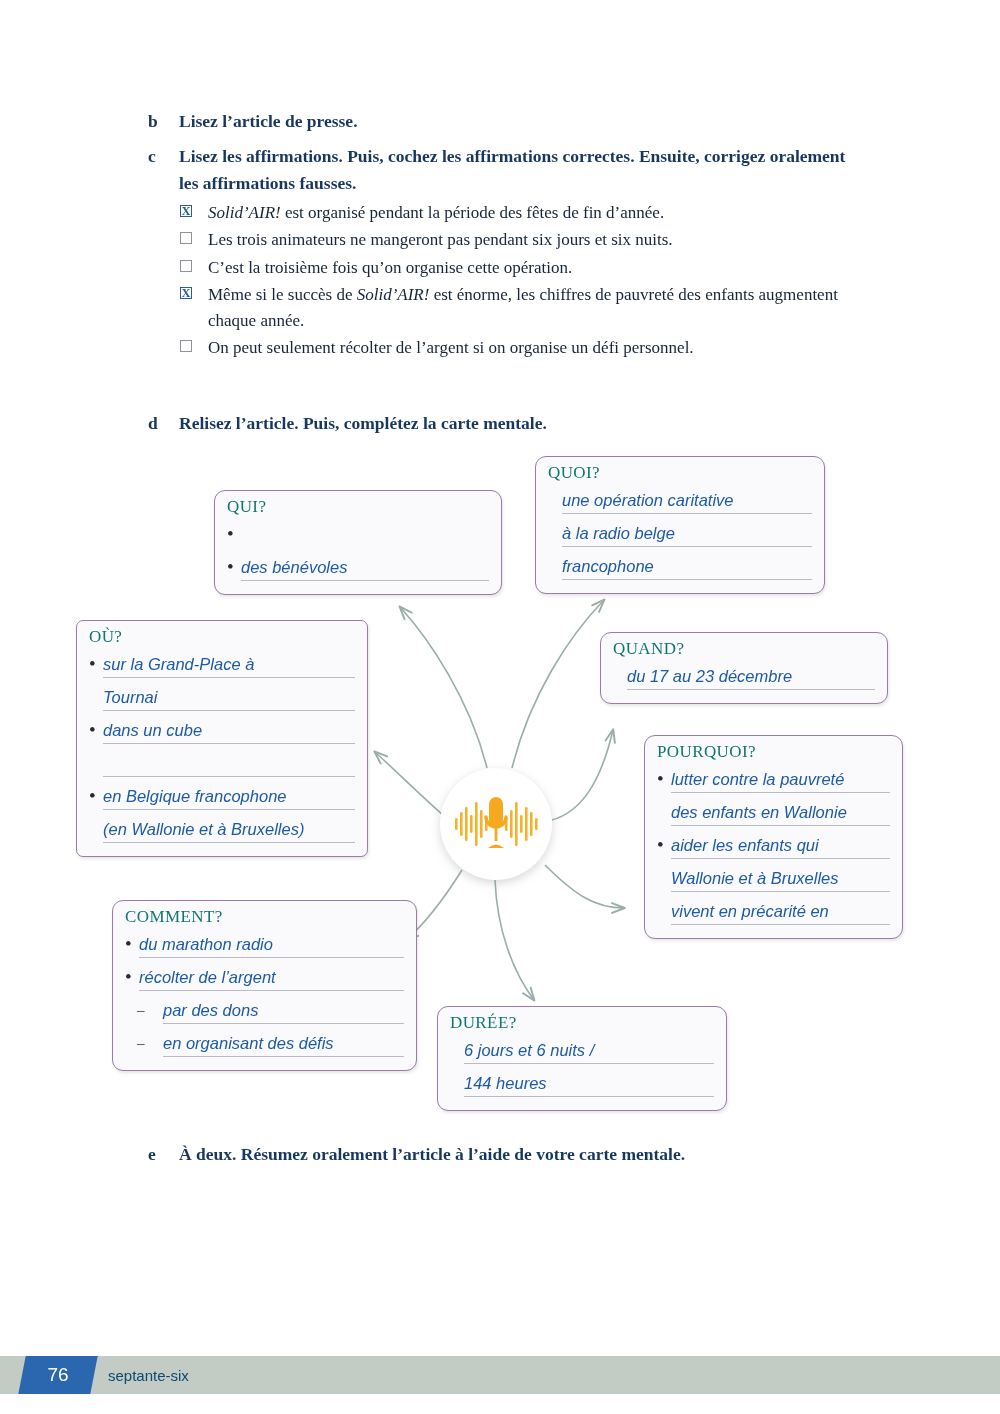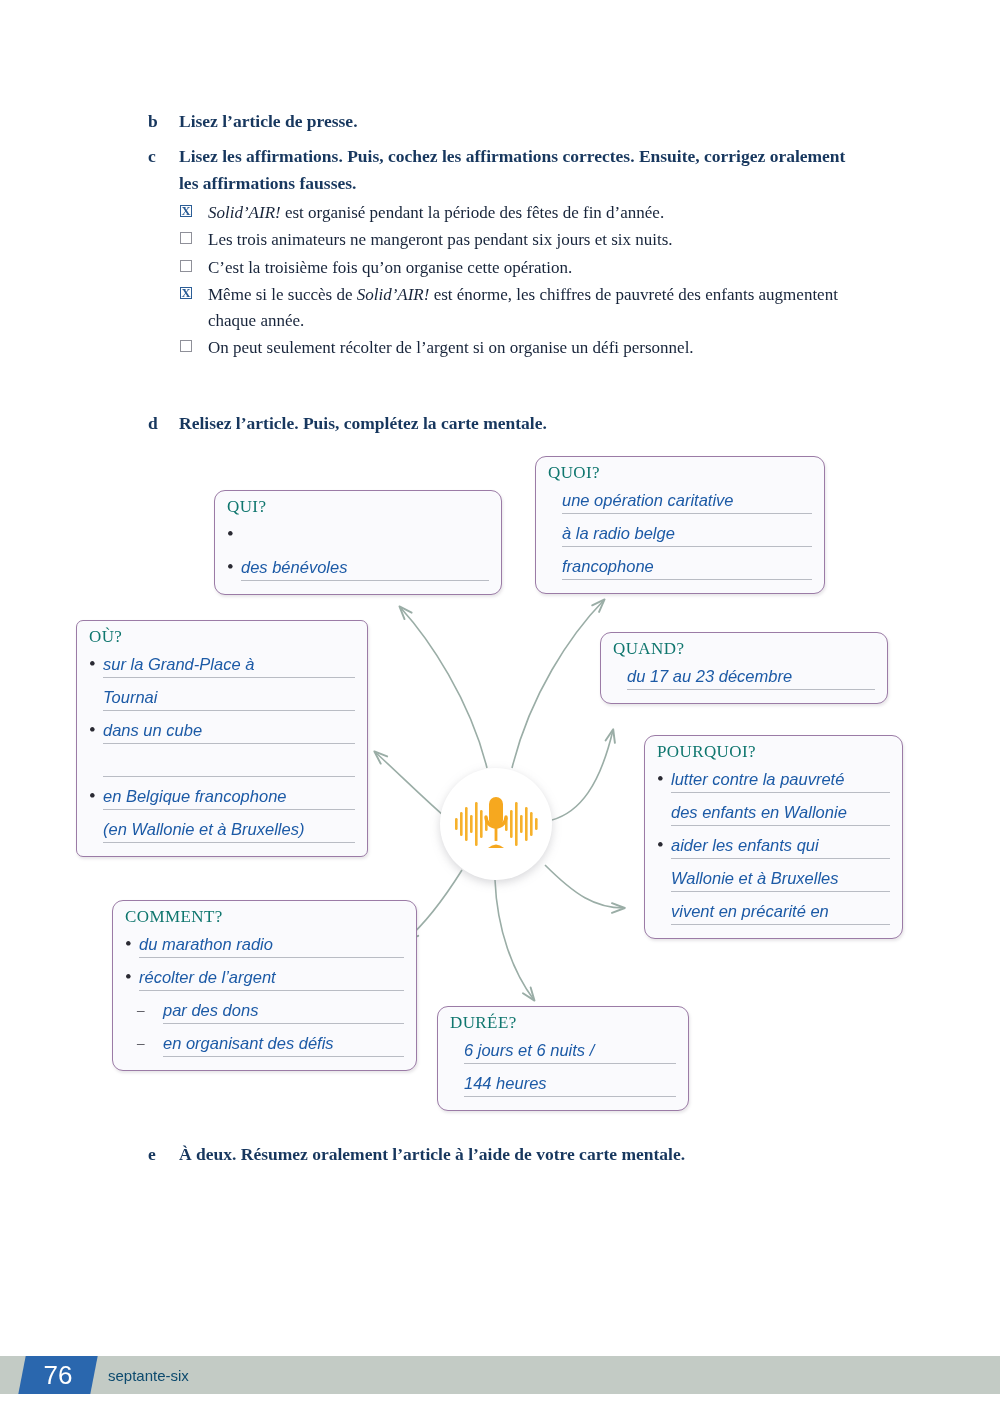--- a/index.html
+++ b/index.html
@@ -154,21 +154,21 @@
   }
   .ans.blank { color: transparent; }
 
   
   #node-qui      { left: 214px;  top: 50px;  width: 288px; }
   #node-quoi     { left: 535px;  top: 16px;  width: 290px; }
   #node-ou       { left: 76px;   top: 180px; width: 292px; border-radius: 7px; }
   #node-quand    { left: 600px;  top: 192px; width: 288px; }
   #node-pourquoi { left: 632px;  top: 295px; width: 259px; margin-left: 12px; }
   #node-comment  { left: 112px;  top: 460px; width: 305px; }
-  #node-duree    { left: 437px;  top: 566px; width: 252px; }
+  #node-duree    { left: 437px;  top: 566px; width: 290px; }
 
   
   #center-mic {
     position: absolute;
     left: 440px;
     top: 328px;
     width: 112px;
     height: 112px;
     border-radius: 50%;
     background: #ffffff;
@@ -206,21 +206,21 @@
   #page-num {
     position: absolute;
     left: 22px;
     top: 0;
     width: 72px;
     height: 38px;
     line-height: 38px;
     text-align: center;
     color: #ffffff;
     font-family: "Liberation Sans", sans-serif;
-    font-size: 26px;
+    font-size: 19px;
   }
   #page-word {
     position: absolute;
     left: 108px;
     top: 0;
     height: 38px;
     line-height: 39px;
     color: #0c4a6e;
     font-family: "Liberation Sans", sans-serif;
     font-size: 15px;

